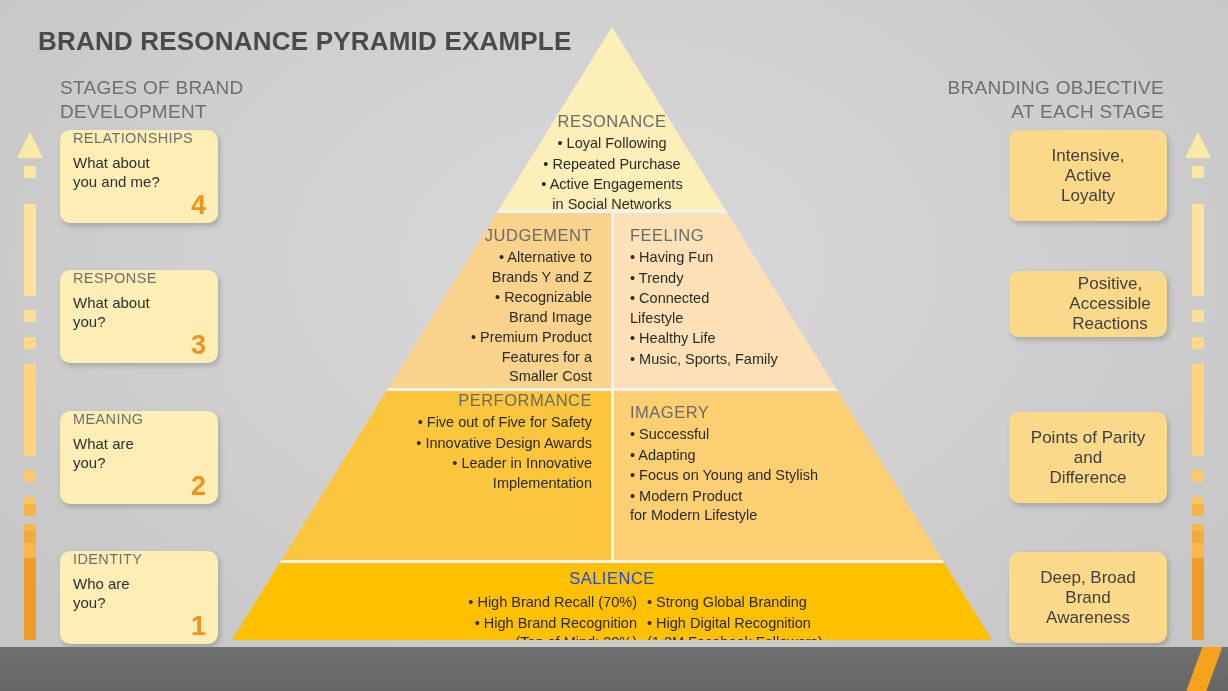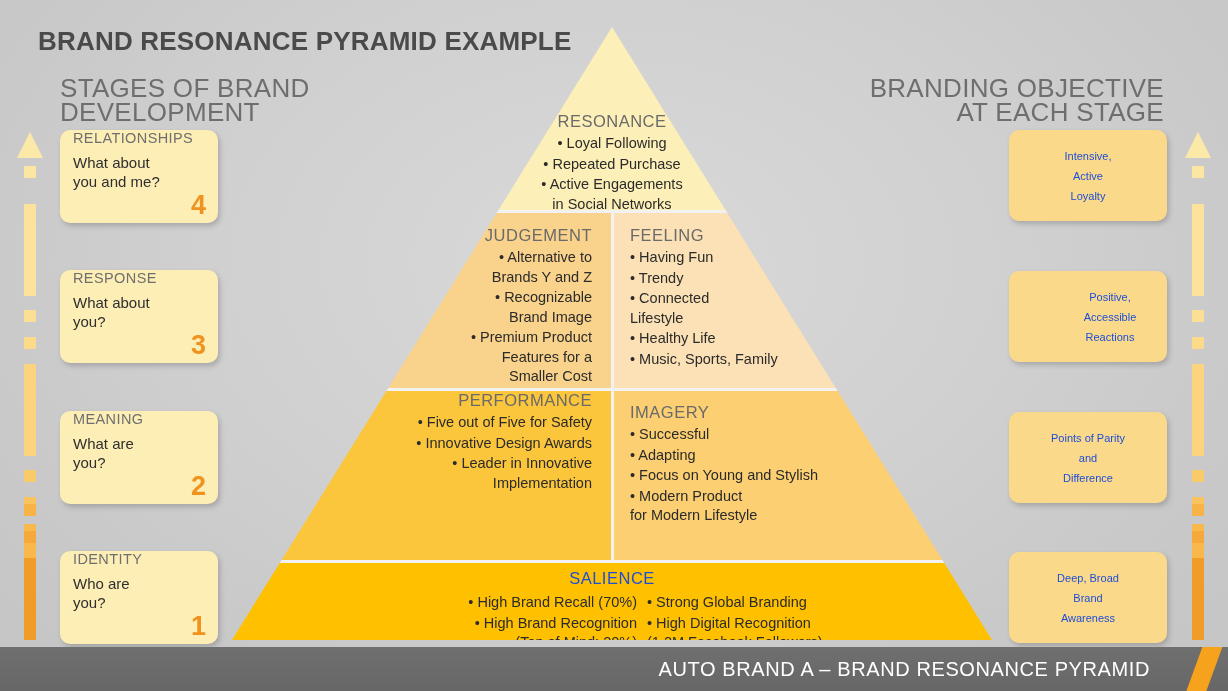--- a/index.html
+++ b/index.html
@@ -24,21 +24,21 @@
     left: 38px; top: 26px;
     font-size: 26px;
     font-weight: bold;
     color: #4a4a4a;
     letter-spacing: 0.2px;
   }
 
   
   .col-head {
     position: absolute;
-    font-size: 26px;
+    font-size: 19px;
     color: #6e6e6e;
     line-height: 24px;
     letter-spacing: 0.3px;
   }
   .col-head.left  { left: 60px;  top: 76px; text-align: left; width: 300px; }
   .col-head.right { right: 64px; top: 76px; text-align: right; width: 340px; }
   .col-head span { display: block; }
 
   
   .card {
@@ -74,22 +74,22 @@
 
   .card-right {
     width: 158px;
     background: #fbd98a;
     display: flex;
     align-items: center;
     justify-content: center;
     text-align: center;
   }
   .card-right .r-text {
-    font-size: 11px;
-    color: #1d4ed8;
+    font-size: 17px;
+    color: #404040;
     line-height: 20px;
   }
 
   
   .arrow { position: absolute; width: 26px; }
   .arrow .chev {
     position: absolute;
     left: 0; top: 0;
     width: 0; height: 0;
   }
@@ -284,21 +284,21 @@
   </div>
 
   <div class="card card-right" style="left:1009px; top:130px; height:91px;">
     <div class="r-text">
       <span>Intensive,</span><br>
       <span>Active</span><br>
       <span>Loyalty</span>
     </div>
   </div>
 
-  <div class="card card-right" style="left:1009px; top:271px; height:91px;padding-left:44px;">
+  <div class="card card-right" style="left:1009px; top:271px; height:66px;padding-left:44px;">
     <div class="r-text">
       <span>Positive,</span><br>
       <span>Accessible</span><br>
       <span>Reactions</span>
     </div>
   </div>
 
   <div class="card card-right" style="left:1009px; top:412px; height:91px;">
     <div class="r-text">
       <span>Points of Parity</span><br>
@@ -396,17 +396,16 @@
 
       <div class="hsep" style="top:183px;"></div>
       <div class="hsep" style="top:361px;"></div>
       <div class="hsep" style="top:533px;"></div>
       <div class="divider" style="top:185px; height:178px;"></div>
       <div class="divider" style="top:363px; height:172px;"></div>
     </div>
   </div>
 
   <div id="footer">
-    <div class="ftext">AUTO BRAND A  –  BRAND RESONANCE PYRAMID</div>
     <div class="slash"></div>
   </div>
 
 </div>
 
 </body></html>

